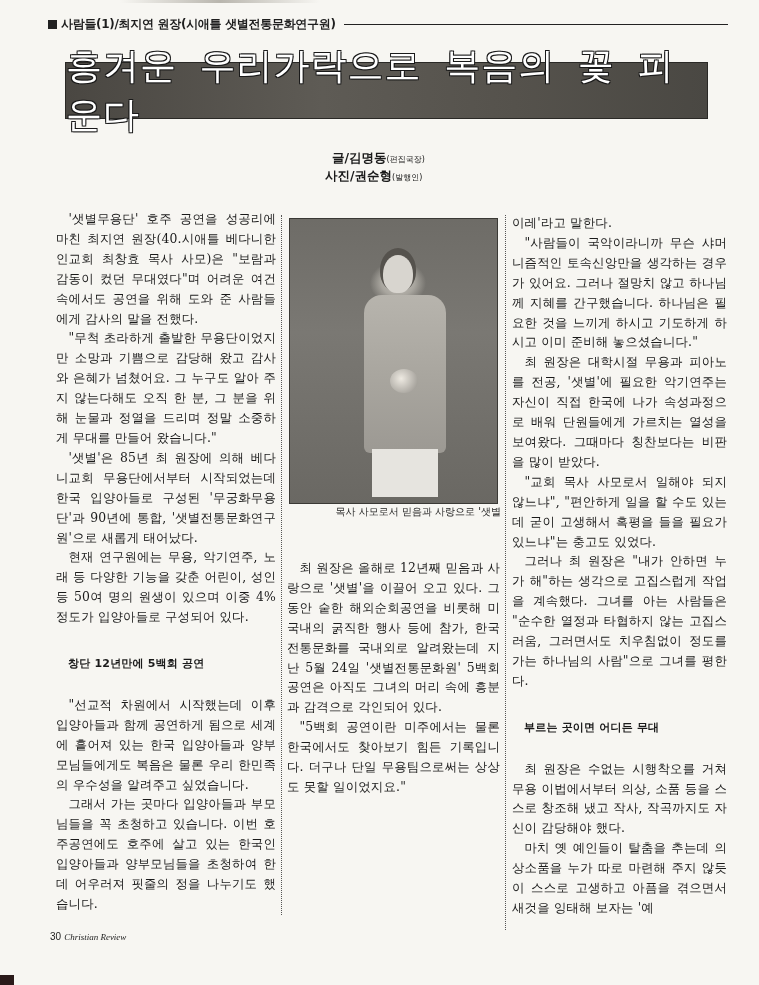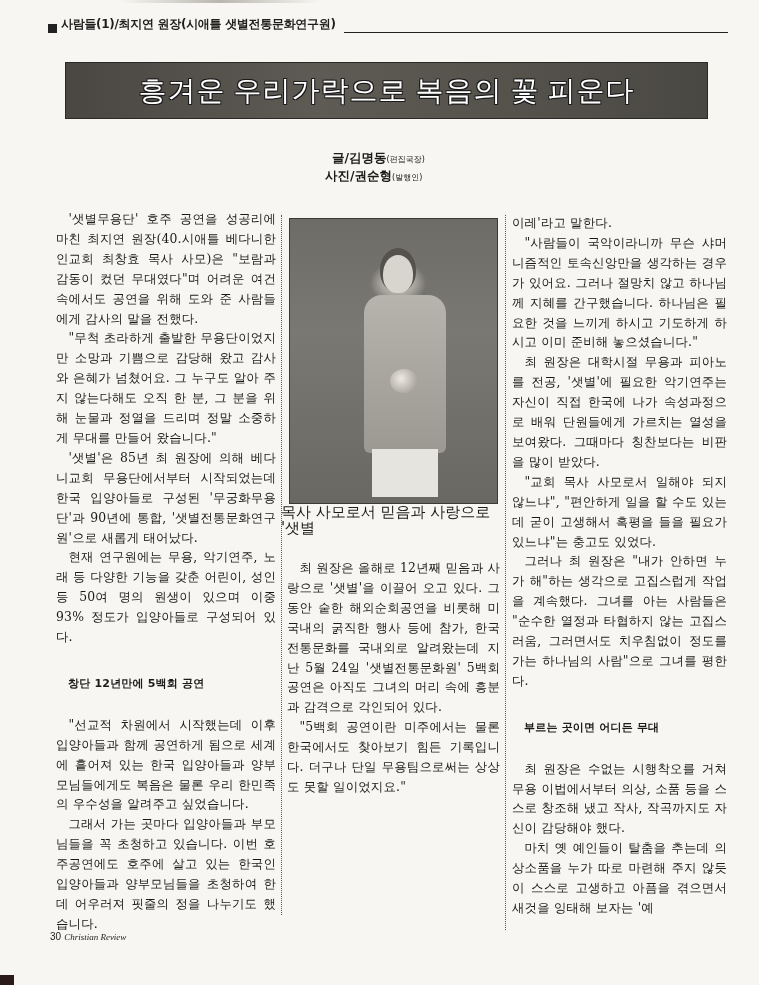--- a/index.html
+++ b/index.html
@@ -8,41 +8,41 @@
     background: #f7f6f2;
     font-family: "DejaVu Serif", serif;
     color: #1a1a1a;
   }
   .page-shadow-top {
     position: absolute; left: 120px; top: 0; width: 200px; height: 3px;
     background: linear-gradient(90deg, transparent, #b9b6ae, transparent);
   }
   .section-header {
     position: absolute; left: 48px; top: 15px; width: 690px; height: 18px;
-    display: flex; align-items: flex-end;
+    display: flex; align-items: center;
   }
   .section-header .square {
     width: 9px; height: 9px; background: #222; margin-right: 4px; flex: none;
   }
   .section-header .label {
     font-family: "DejaVu Sans", sans-serif; font-weight: bold; font-size: 12px;
     color: #1e1e1e; white-space: nowrap; letter-spacing: -0.3px;
   }
   .section-header .rule {
     flex: 1; height: 1px; background: #222; margin-left: 8px; margin-right: 10px;
   }
   .title-banner {
     position: absolute; left: 65px; top: 62px; width: 643px; height: 57px;
     background: linear-gradient(90deg, #4a4742 0%, #5e5b55 40%, #55524c 70%, #4a4843 100%);
     border: 1px solid #2a2926;
     display: flex; align-items: center; justify-content: center;
     box-sizing: border-box;
   }
   .title-banner .title {
-    font-family: Liberation Serif, serif; font-size: 28px; color: #ffffff;
+    font-family: Liberation Mono, monospace; font-size: 36px; color: #ffffff;
     letter-spacing: 1px;
     text-shadow: 1px 1px 0 #1a1a1a, -1px -1px 0 #1a1a1a, 1px -1px 0 #1a1a1a, -1px 1px 0 #1a1a1a;
   }
   .byline {
     position: absolute; left: 332px; top: 150px;
     font-family: "DejaVu Sans", sans-serif; font-weight: bold; font-size: 12.5px;
     line-height: 16px; color: #1a1a1a;
   }
   .byline .role { font-size: 8px; font-weight: normal; text-align: center; }
   .byline .line2 { margin-left: -7px; }
@@ -91,23 +91,23 @@
   .photo .figure-pants {
     position: absolute; left: 82px; top: 230px; width: 66px; height: 48px;
     background: #e6e4df;
   }
   .photo .figure-cymbal {
     position: absolute; left: 100px; top: 150px; width: 28px; height: 24px;
     background: radial-gradient(circle at 40% 40%, #eeeae2, #8f8c86);
     border-radius: 50%;
   }
   .caption {
-    position: absolute; left: 281px; top: 504px; width: 212px;
-    font-family: "DejaVu Sans", sans-serif; font-size: 15px; line-height: 16px;
-    text-align: left; color: #1a1a1a;
+    position: absolute; left: 289px; top: 504px; width: 212px;
+    font-family: "DejaVu Sans", sans-serif; font-size: 10px; line-height: 16px;
+    text-align: right; color: #1a1a1a;
   }
   .footer {
     position: absolute; left: 50px; top: 931px;
     font-family: "Liberation Sans", sans-serif; font-size: 10px; color: #222;
   }
   .footer .mag { font-family: "Liberation Serif", serif; font-style: italic; font-size: 9px; margin-left: 3px; text-align: center; }
   .corner-mark {
     position: absolute; left: 0; top: 975px; width: 14px; height: 10px;
     background: #2a1a1a;
   }
@@ -136,21 +136,21 @@
   </div>
 </div>
 
 <div class="divider d1"></div>
 <div class="divider d2"></div>
 
 <div class="col col1">
   <p>'샛별무용단' 호주 공연을 성공리에 마친 최지연 원장(40.시애틀 베다니한인교회 최창효 목사 사모)은 "보람과 감동이 컸던 무대였다"며 어려운 여건 속에서도 공연을 위해 도와 준 사람들에게 감사의 말을 전했다.</p>
   <p>"무척 초라하게 출발한 무용단이었지만 소망과 기쁨으로 감당해 왔고 감사와 은혜가 넘쳤어요. 그 누구도 알아 주지 않는다해도 오직 한 분, 그 분을 위해 눈물과 정열을 드리며 정말 소중하게 무대를 만들어 왔습니다."</p>
   <p>'샛별'은 85년 최 원장에 의해 베다니교회 무용단에서부터 시작되었는데 한국 입양아들로 구성된 '무궁화무용단'과 90년에 통합, '샛별전통문화연구원'으로 새롭게 태어났다.</p>
-  <p>현재 연구원에는 무용, 악기연주, 노래 등 다양한 기능을 갖춘 어린이, 성인 등 50여 명의 원생이 있으며 이중 93% 정도가 입양아들로 구성되어 있다.</p>
+  <p>현재 연구원에는 무용, 악기연주, 노래 등 다양한 기능을 갖춘 어린이, 성인 등 50여 명의 원생이 있으며 이중 4% 정도가 입양아들로 구성되어 있다.</p>
   <h3 class="subhead">창단 12년만에 5백회 공연</h3>
   <p>"선교적 차원에서 시작했는데 이후 입양아들과 함께 공연하게 됨으로 세계에 흩어져 있는 한국 입양아들과 양부모님들에게도 복음은 물론 우리 한민족의 우수성을 알려주고 싶었습니다.</p>
   <p>그래서 가는 곳마다 입양아들과 부모님들을 꼭 초청하고 있습니다. 이번 호주공연에도 호주에 살고 있는 한국인 입양아들과 양부모님들을 초청하여 한데 어우러져 핏줄의 정을 나누기도 했습니다.</p>
 </div>
 
 <div class="photo">
   <div class="figure-robe"></div>
   <div class="figure-head"></div>
   <div class="figure-pants"></div>
   <div class="figure-cymbal"></div>

